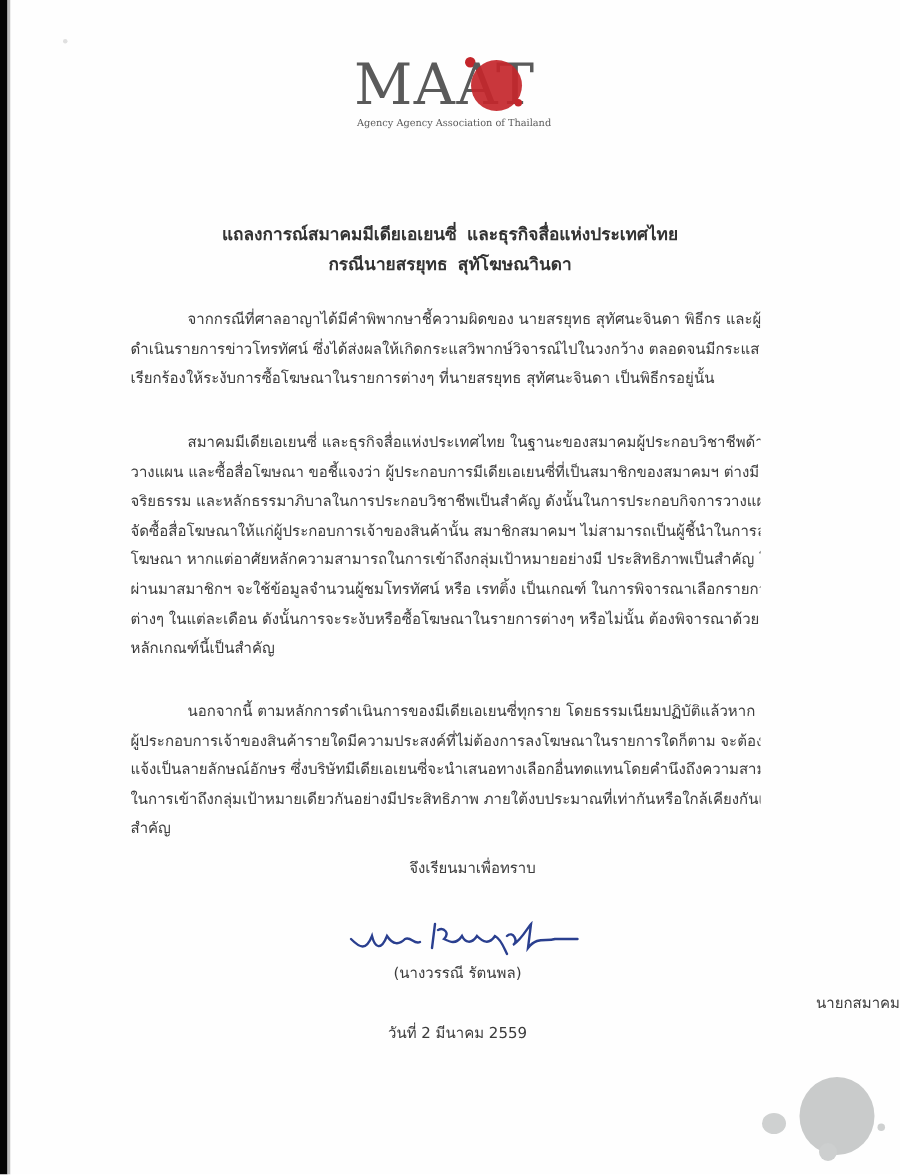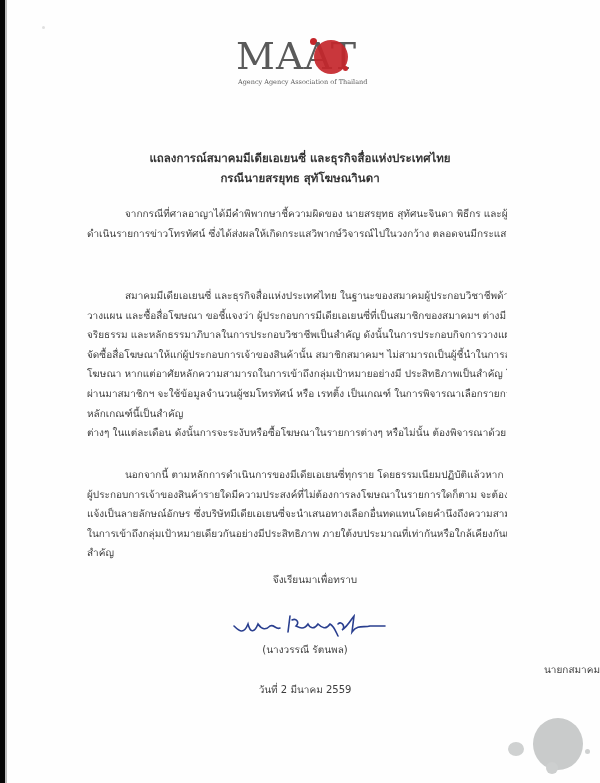--- a/index.html
+++ b/index.html
@@ -47,21 +47,21 @@
     .logo-tagline {
       position: absolute; left: 2px; top: 44px; white-space: nowrap;
       font-family: "DejaVu Serif", serif; font-size: 6.5px; color: #5a5a5a;
     }
     
     .title {
       position: absolute; left: 0; right: 0; top: 148px;
       text-align: center; font-size: 11.5px; font-weight: bold; color: #333;
       line-height: 20px;
     }
-    .title-line { display: block; }
+    .title-line { display: block; font-family: Liberation Mono, monospace; }
     
     .para {
       position: absolute; left: 87px; width: 420px;
       font-size: 10px; line-height: 19.6px; color: #3c3c3c;
       text-align: justify;
     }
     .para .line { display: block; white-space: nowrap; overflow: hidden; }
     .para .line.indent { padding-left: 38px; }
     .p1 { top: 204px; }
     .p2 { top: 286px; }
@@ -119,31 +119,32 @@
 </div>
 
 <div class="title">
   <span class="title-line">แถลงการณ์สมาคมมีเดียเอเยนซี่ และธุรกิจสื่อแห่งประเทศไทย</span>
   <span class="title-line">กรณีนายสรยุทธ สุทัโฆษณาินดา</span>
 </div>
 
 <div class="para p1">
   <span class="line indent">จากกรณีที่ศาลอาญาได้มีคำพิพากษาชี้ความผิดของ นายสรยุทธ  สุทัศนะจินดา  พิธีกร  และผู้</span>
   <span class="line">ดำเนินรายการข่าวโทรทัศน์ ซึ่งได้ส่งผลให้เกิดกระแสวิพากษ์วิจารณ์ไปในวงกว้าง ตลอดจนมีกระแส</span>
+  <span class="line">เรียกร้องให้ระงับการซื้อโฆษณาในรายการต่างๆ ที่นายสรยุทธ สุทัศนะจินดา เป็นพิธีกรอยู่นั้น</span>
 </div>
 
 <div class="para p2">
   <span class="line indent">สมาคมมีเดียเอเยนซี่  และธุรกิจสื่อแห่งประเทศไทย ในฐานะของสมาคมผู้ประกอบวิชาชีพด้าน</span>
   <span class="line">วางแผน และซื้อสื่อโฆษณา ขอชี้แจงว่า ผู้ประกอบการมีเดียเอเยนซี่ที่เป็นสมาชิกของสมาคมฯ ต่างมี</span>
   <span class="line">จริยธรรม และหลักธรรมาภิบาลในการประกอบวิชาชีพเป็นสำคัญ ดังนั้นในการประกอบกิจการวางแผน และ</span>
   <span class="line">จัดซื้อสื่อโฆษณาให้แก่ผู้ประกอบการเจ้าของสินค้านั้น สมาชิกสมาคมฯ ไม่สามารถเป็นผู้ชี้นำในการลง</span>
   <span class="line">โฆษณา หากแต่อาศัยหลักความสามารถในการเข้าถึงกลุ่มเป้าหมายอย่างมี ประสิทธิภาพเป็นสำคัญ โดยที่</span>
   <span class="line">ผ่านมาสมาชิกฯ จะใช้ข้อมูลจำนวนผู้ชมโทรทัศน์ หรือ เรทติ้ง เป็นเกณฑ์ ในการพิจารณาเลือกรายการ</span>
+  <span class="line">ต่างๆ ในแต่ละเดือน ดังนั้นการจะระงับหรือซื้อโฆษณาในรายการต่างๆ หรือไม่นั้น ต้องพิจารณาด้วย</span>
   <span class="line">หลักเกณฑ์นี้เป็นสำคัญ</span>
-  <span class="line">ต่างๆ ในแต่ละเดือน ดังนั้นการจะระงับหรือซื้อโฆษณาในรายการต่างๆ หรือไม่นั้น ต้องพิจารณาด้วย</span>
 </div>
 
 <div class="para p3">
   <span class="line indent">นอกจากนี้ ตามหลักการดำเนินการของมีเดียเอเยนซี่ทุกราย โดยธรรมเนียมปฏิบัติแล้วหาก</span>
   <span class="line">ผู้ประกอบการเจ้าของสินค้ารายใดมีความประสงค์ที่ไม่ต้องการลงโฆษณาในรายการใดก็ตาม จะต้องมีการ</span>
   <span class="line">แจ้งเป็นลายลักษณ์อักษร ซึ่งบริษัทมีเดียเอเยนซี่จะนำเสนอทางเลือกอื่นทดแทนโดยคำนึงถึงความสามารถ</span>
   <span class="line">ในการเข้าถึงกลุ่มเป้าหมายเดียวกันอย่างมีประสิทธิภาพ ภายใต้งบประมาณที่เท่ากันหรือใกล้เคียงกันเป็น</span>
   <span class="line">สำคัญ</span>
 </div>
 

